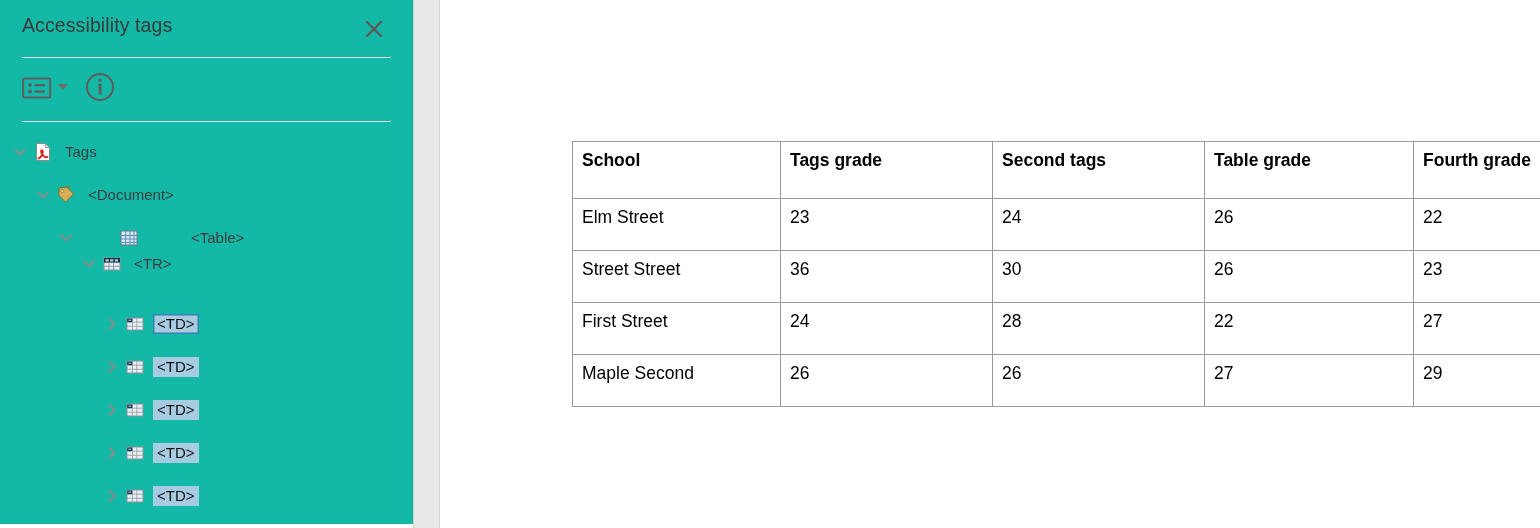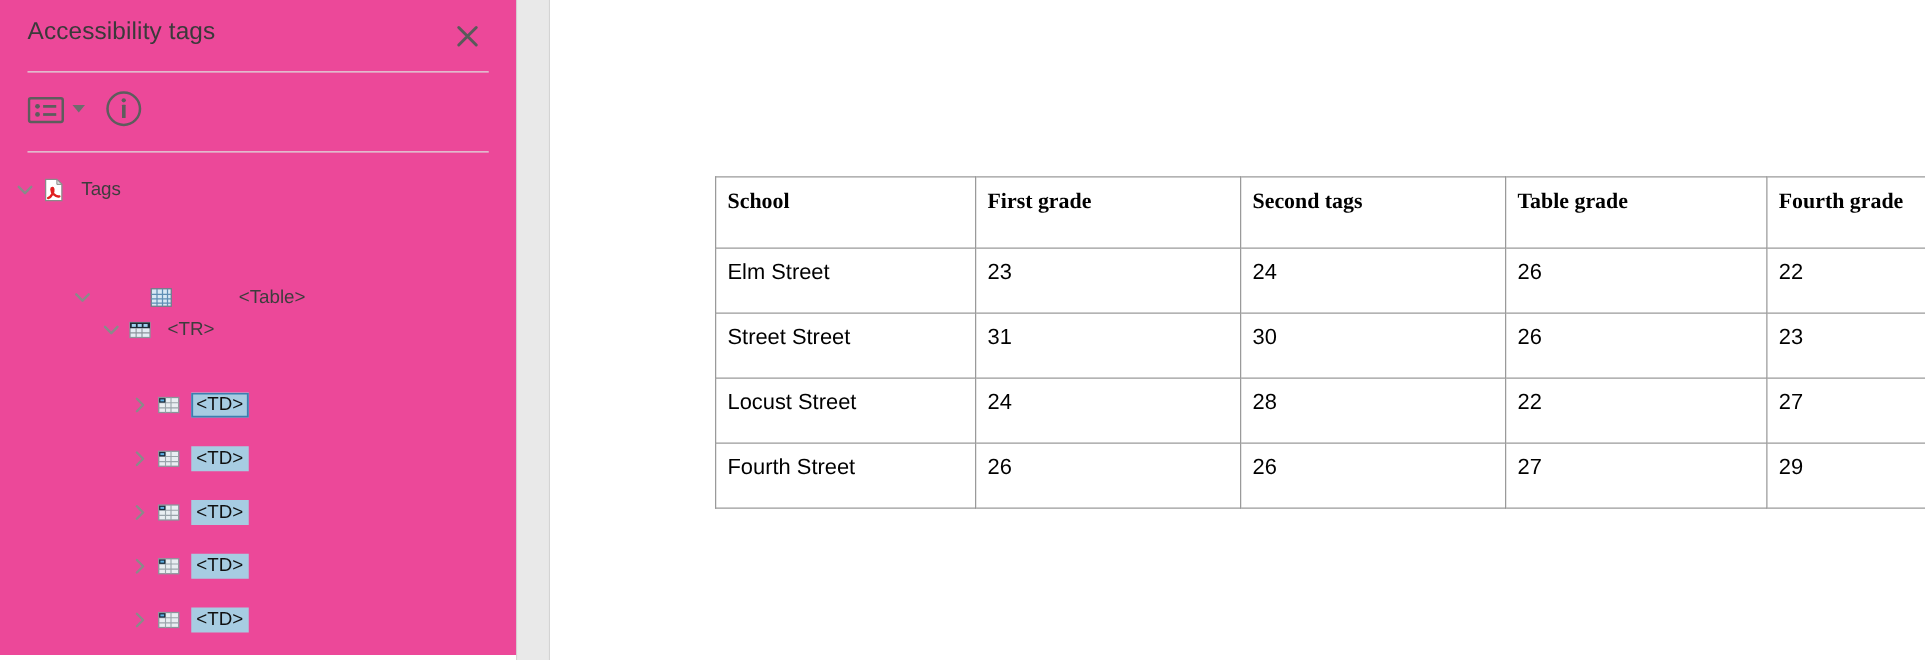--- a/index.html
+++ b/index.html
@@ -14,22 +14,23 @@
     overflow: hidden;
     position: relative;
   }
 
   
   #acc-panel {
     position: absolute;
     left: 0; top: 0;
     width: 413px;
     height: 524px;
-    background: #ec4899;
+    background: #14b8a6;
     box-sizing: border-box;
+    text-align: center;
   }
   #panel-divider {
     position: absolute;
     left: 413px; top: 0;
     width: 1px; height: 528px;
     background: #c9c9c9;
   }
   #panel-gutter {
     position: absolute;
     left: 414px; top: 0;
@@ -174,21 +175,20 @@
     vertical-align: top;
     padding: 8px 9px 0 9px;
     font-size: 17.5px;
     color: #000000;
     text-align: left;
     font-weight: normal;
   }
   #grade-table thead th {
     font-weight: bold;
     height: 48px;
-    font-family: Liberation Serif, serif;
   }
   #grade-table tbody td {
     height: 43px;
   }
   .col-0 { width: 189px; }
   .col-1 { width: 193px; }
   .col-2 { width: 193px; }
   .col-3 { width: 190px; }
   .col-4 { width: 188px; }
 </style>
@@ -239,20 +239,35 @@
         </span>
         <span class="node-icon">
           <svg width="20" height="20" viewBox="0 0 20 20">
             <path d="M3.5 1.5 h9 l4 4 v13 h-13 z" fill="#ffffff" stroke="#8a8a8a" stroke-width="1"></path>
             <path d="M12.5 1.5 l4 4 h-4 z" fill="#dcdcdc" stroke="#8a8a8a" stroke-width="0.8"></path>
             <path d="M5.5 16.5 c3-1.2 4.5-5 4.2-7.2 -0.2-1.4-1.6-1.3-1.6 0.2 0 2.6 3.2 6.4 6.4 5.6" fill="none" stroke="#e02020" stroke-width="1.9" stroke-linecap="round"></path>
           </svg>
         </span>
         <span class="node-label">Tags</span>
       </div>
+      <div class="tree-row" style="top: 49px; left: 31px;">
+        <span class="twisty">
+          <svg width="16" height="16" viewBox="0 0 16 16">
+            <path d="M3 5.5 L8 10.5 L13 5.5" fill="none" stroke="#8a8a8a" stroke-width="1.9" stroke-linecap="round" stroke-linejoin="round"></path>
+          </svg>
+        </span>
+        <span class="node-icon">
+          <svg width="20" height="20" viewBox="0 0 20 20">
+            <path d="M10.8 2.2 L17.6 9 L9.6 17 L2.8 10.2 L3.2 3 z" fill="#d6ae58" stroke="#8a6d20" stroke-width="1"></path>
+            <circle cx="6.4" cy="6.2" r="1.5" fill="#fdf3d0" stroke="#8a6d20" stroke-width="0.8"></circle>
+            <path d="M11 2.2 q2.2 -1.4 3 0.6" fill="none" stroke="#8a6d20" stroke-width="1.1"></path>
+          </svg>
+        </span>
+        <span class="node-label">&lt;Document&gt;</span>
+      </div>
       <div class="tree-row" style="top: 92px; left: 54px; gap: 40px;">
         <span class="twisty">
           <svg width="16" height="16" viewBox="0 0 16 16">
             <path d="M3 5.5 L8 10.5 L13 5.5" fill="none" stroke="#8a8a8a" stroke-width="1.9" stroke-linecap="round" stroke-linejoin="round"></path>
           </svg>
         </span>
         <span class="node-icon">
           <svg width="20" height="20" viewBox="0 0 20 20">
             <rect x="2" y="3" width="16" height="14" fill="#d7e8f5" stroke="#6d7b85" stroke-width="1"></rect>
             <path d="M2 7.5 H18 M2 11 H18 M2 14.5 H18 M6.6 3 V17 M11 3 V17 M15 3 V17" stroke="#5f8fb5" stroke-width="1"></path>
@@ -358,50 +373,50 @@
 
 <div id="panel-divider"></div>
 <div id="panel-gutter"></div>
 <div id="gutter-edge"></div>
 
 <div id="doc-area">
   <table id="grade-table">
     <thead>
       <tr id="thead-row">
           <th class="col-0">School</th>
-          <th class="col-1">First grade</th>
+          <th class="col-1">Tags grade</th>
           <th class="col-2">Second tags</th>
           <th class="col-3">Table grade</th>
           <th class="col-4">Fourth grade</th>
         </tr>
     </thead>
     <tbody id="tbody-rows">
         <tr>
           <td class="col-0">Elm Street</td>
           <td class="col-1">23</td>
           <td class="col-2">24</td>
           <td class="col-3">26</td>
           <td class="col-4">22</td>
         </tr>
         <tr>
           <td class="col-0">Street Street</td>
-          <td class="col-1">31</td>
+          <td class="col-1">36</td>
           <td class="col-2">30</td>
           <td class="col-3">26</td>
           <td class="col-4">23</td>
         </tr>
         <tr>
-          <td class="col-0">Locust Street</td>
+          <td class="col-0">First Street</td>
           <td class="col-1">24</td>
           <td class="col-2">28</td>
           <td class="col-3">22</td>
           <td class="col-4">27</td>
         </tr>
         <tr>
-          <td class="col-0">Fourth Street</td>
+          <td class="col-0">Maple Second</td>
           <td class="col-1">26</td>
           <td class="col-2">26</td>
           <td class="col-3">27</td>
           <td class="col-4">29</td>
         </tr>
       </tbody>
   </table>
 </div>
 
 </body></html>

